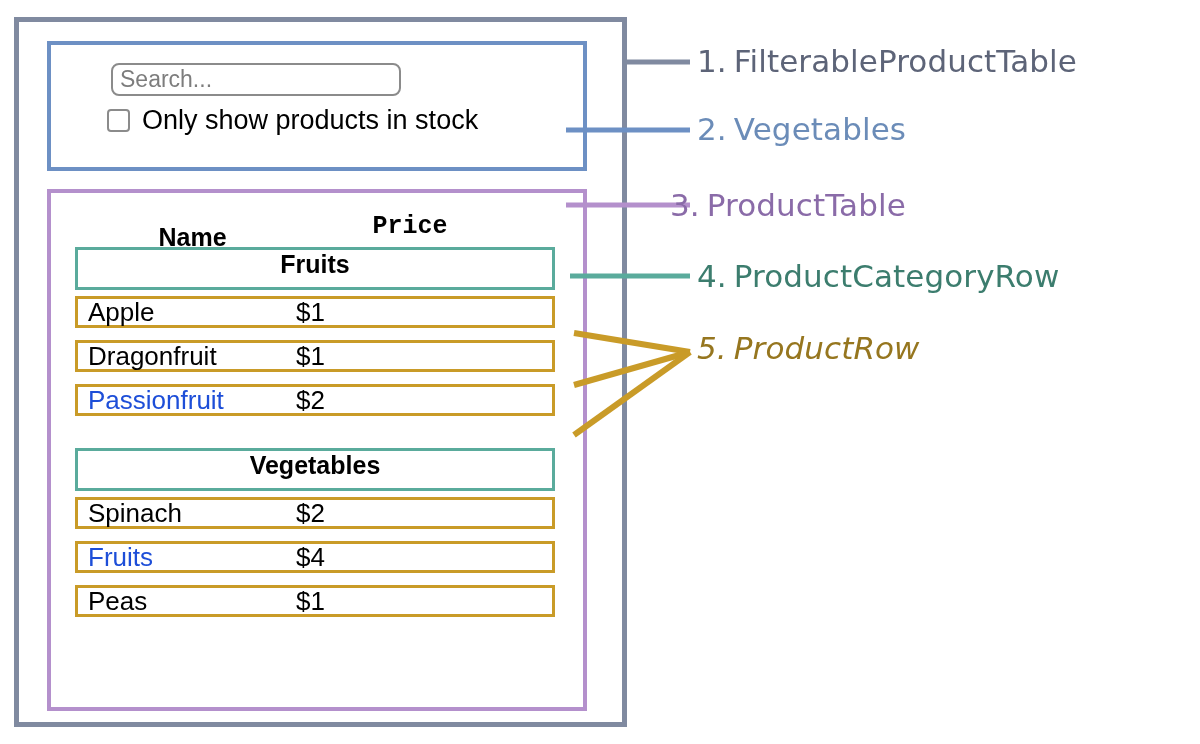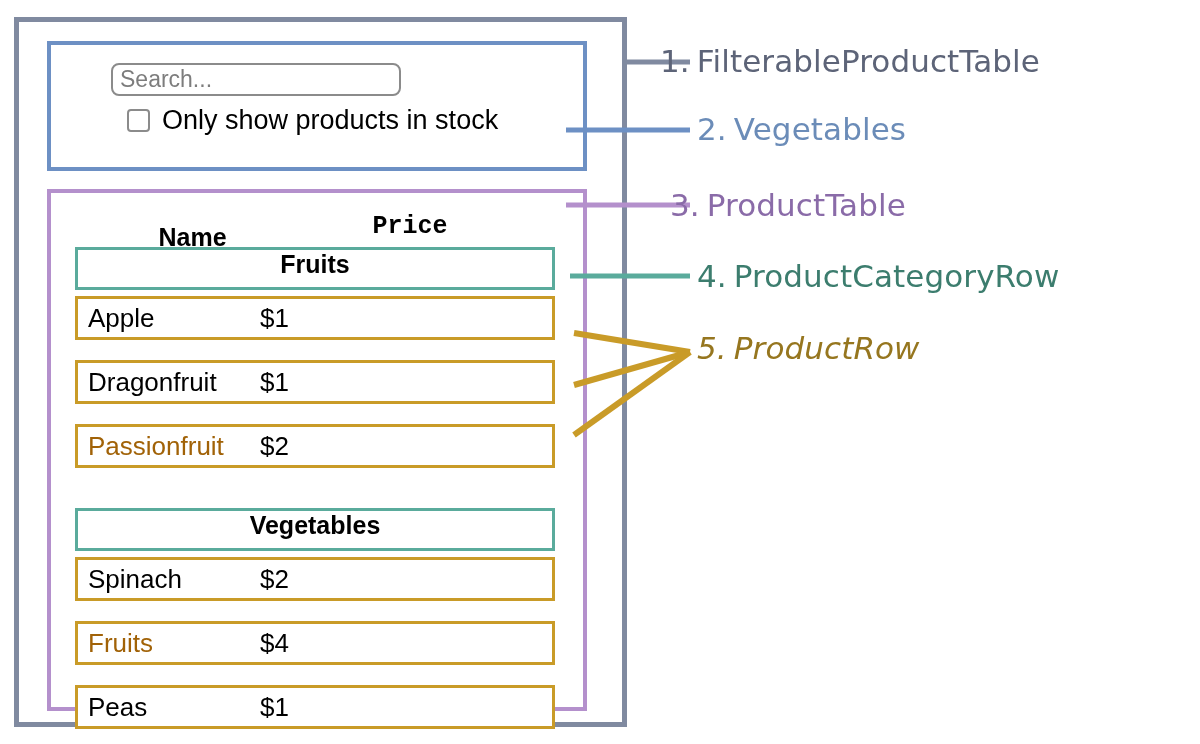--- a/index.html
+++ b/index.html
@@ -64,21 +64,20 @@
   }
   #search-input::placeholder { color: #7d7d7d; opacity: 1; }
 
   .checkbox-line {
     position: absolute;
     left: 56px;
     top: 62px;
     display: flex;
     align-items: center;
     gap: 12px;
-    margin-left: 20px;
   }
   #instock-checkbox {
     width: 23px;
     height: 23px;
     box-sizing: border-box;
     border: 2px solid #8b8b8b;
     border-radius: 4px;
     background: #ffffff;
     flex: 0 0 auto;
   }
@@ -133,53 +132,54 @@
   }
   .category-row .cat-label {
     font-size: 25px;
     font-weight: bold;
     color: #000000;
   }
 
   .product-row {
     box-sizing: border-box;
     border: 3px solid #c99b28;
-    height: 44px;
+    height: 32px;
     display: flex;
     align-items: center;
-    margin-bottom: 20px;
-    background: #ffffff;
+    margin-bottom: 12px;
+    background: #ffffff;
+    gap: 36px;
   }
   .product-row .pname {
     width: 172px;
     padding-left: 10px;
     font-size: 26px;
     color: #000000;
     white-space: nowrap;
   }
-  .product-row .pname.out-of-stock { color: #a16207; }
+  .product-row .pname.out-of-stock { color: #1d4ed8; }
   .product-row .pprice {
     font-size: 26px;
     color: #000000;
   }
 
   .group-gap { height: 20px; }
 
   
   .annot {
     position: absolute;
     font-family: "DejaVu Sans", sans-serif;
     font-size: 31px;
     letter-spacing: 0.1px;
     white-space: nowrap;
     line-height: 1;
   }
   .annot .num { margin-right: 7px; }
 
-  #annot-1 { left: 660px; top: 46px;  color: #5d6478; }
+  #annot-1 { left: 697px; top: 46px;  color: #5d6478; }
   #annot-2 { left: 697px; top: 114px; color: #6b8cb8; }
   #annot-3 { left: 670px; top: 190px; color: #8a6ba8; }
   #annot-4 { left: 697px; top: 261px; color: #3c7d6e; }
   #annot-5 { left: 697px; top: 333px; color: #96761f; font-style: italic; }
 
   #connector-svg {
     position: absolute;
     left: 0; top: 0;
     width: 1200px;
     height: 744px;

